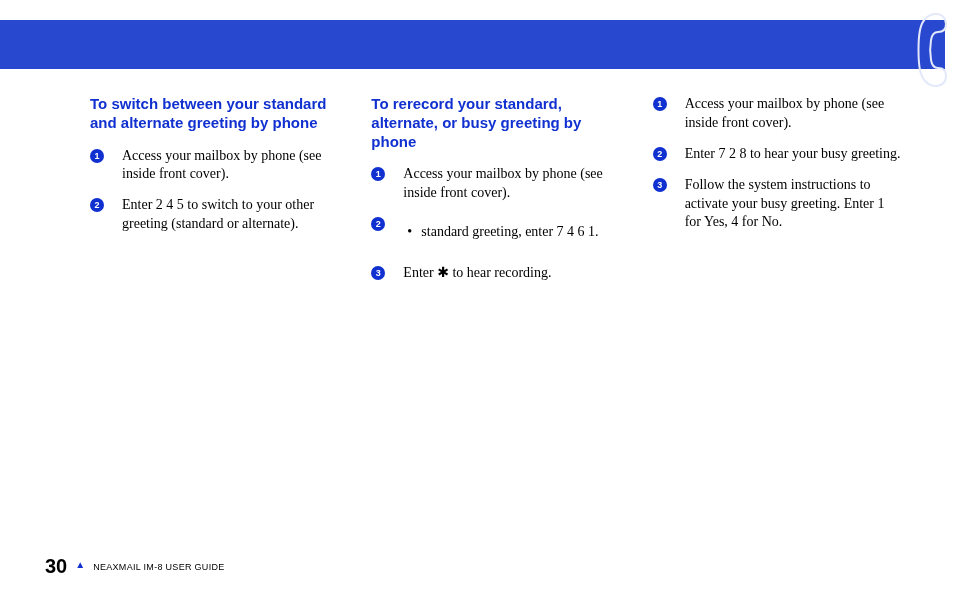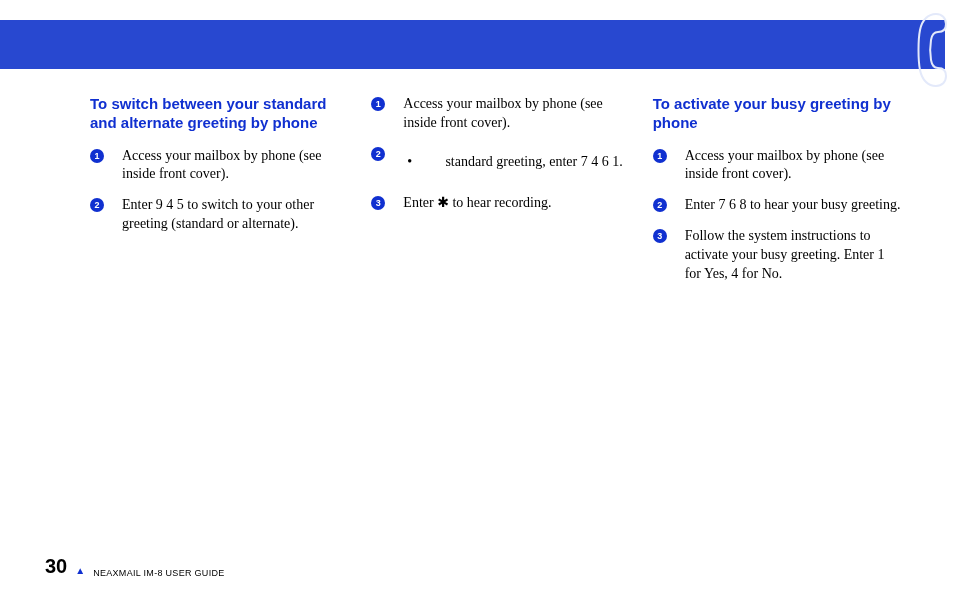--- a/index.html
+++ b/index.html
@@ -72,41 +72,40 @@
   .num-text {
     flex: 1;
     font-size: 14px;
     line-height: 1.35;
     margin-left: 8px;
   }
   .bullet-list {
     margin: 8px 0 0 0;
     padding: 0;
     list-style: none;
-    text-align: right;
   }
   .bullet-list li {
     padding-left: 18px;
     margin-bottom: 10px;
     position: relative;
     font-size: 14px;
     line-height: 1.35;
   }
   .bullet-list li::before {
     content: "•";
     position: absolute;
     left: 4px;
     top: 0;
   }
   .footer {
     position: absolute;
     left: 45px;
     bottom: 35px;
     display: flex;
-    align-items: flex-end;
+    align-items: center;
     gap: 8px;
     margin-top: 11px;
   }
   .page-number {
     font-family: Arial, Helvetica, sans-serif;
     font-weight: 900;
     font-size: 20px;
   }
   .footer-marker {
     color: #1030d0;
@@ -136,25 +135,26 @@
       <div class="col-heading">To switch between your stan­dard and alternate greeting by phone</div>
       <div class="num-item">
         <div class="num-badge">1</div>
         <div class="num-text">
           <div>Access your mailbox by phone (see inside front cover).</div>
         </div>
       </div>
       <div class="num-item">
         <div class="num-badge">2</div>
         <div class="num-text">
-          <div>Enter 9 4 5 to switch to your other greeting (standard or alternate).</div>
+          <div>Enter 2 4 5 to switch to your other greeting (standard or alternate).</div>
         </div>
       </div>
     </div>
     <div class="col">
+      <div class="col-heading">To rerecord your standard, alternate, or busy greeting by phone</div>
       <div class="num-item">
         <div class="num-badge">1</div>
         <div class="num-text">
           <div>Access your mailbox by phone (see inside front cover).</div>
         </div>
       </div>
       <div class="num-item">
         <div class="num-badge">2</div>
         <div class="num-text">
           <ul class="bullet-list">
@@ -163,31 +163,30 @@
         </div>
       </div>
       <div class="num-item">
         <div class="num-badge">3</div>
         <div class="num-text">
           <div>Enter ✱ to hear recording.</div>
         </div>
       </div>
     </div>
     <div class="col">
-      <div class="col-heading">To activate your busy greeting by phone</div>
       <div class="num-item">
         <div class="num-badge">1</div>
         <div class="num-text">
           <div>Access your mailbox by phone (see inside front cover).</div>
         </div>
       </div>
       <div class="num-item">
         <div class="num-badge">2</div>
         <div class="num-text">
-          <div>Enter 7 6 8 to hear your busy greet­ing.</div>
+          <div>Enter 7 2 8 to hear your busy greet­ing.</div>
         </div>
       </div>
       <div class="num-item">
         <div class="num-badge">3</div>
         <div class="num-text">
           <div>Follow the system instructions to activate your busy greeting. Enter 1 for Yes, 4 for No.</div>
         </div>
       </div>
     </div>
   </div>

